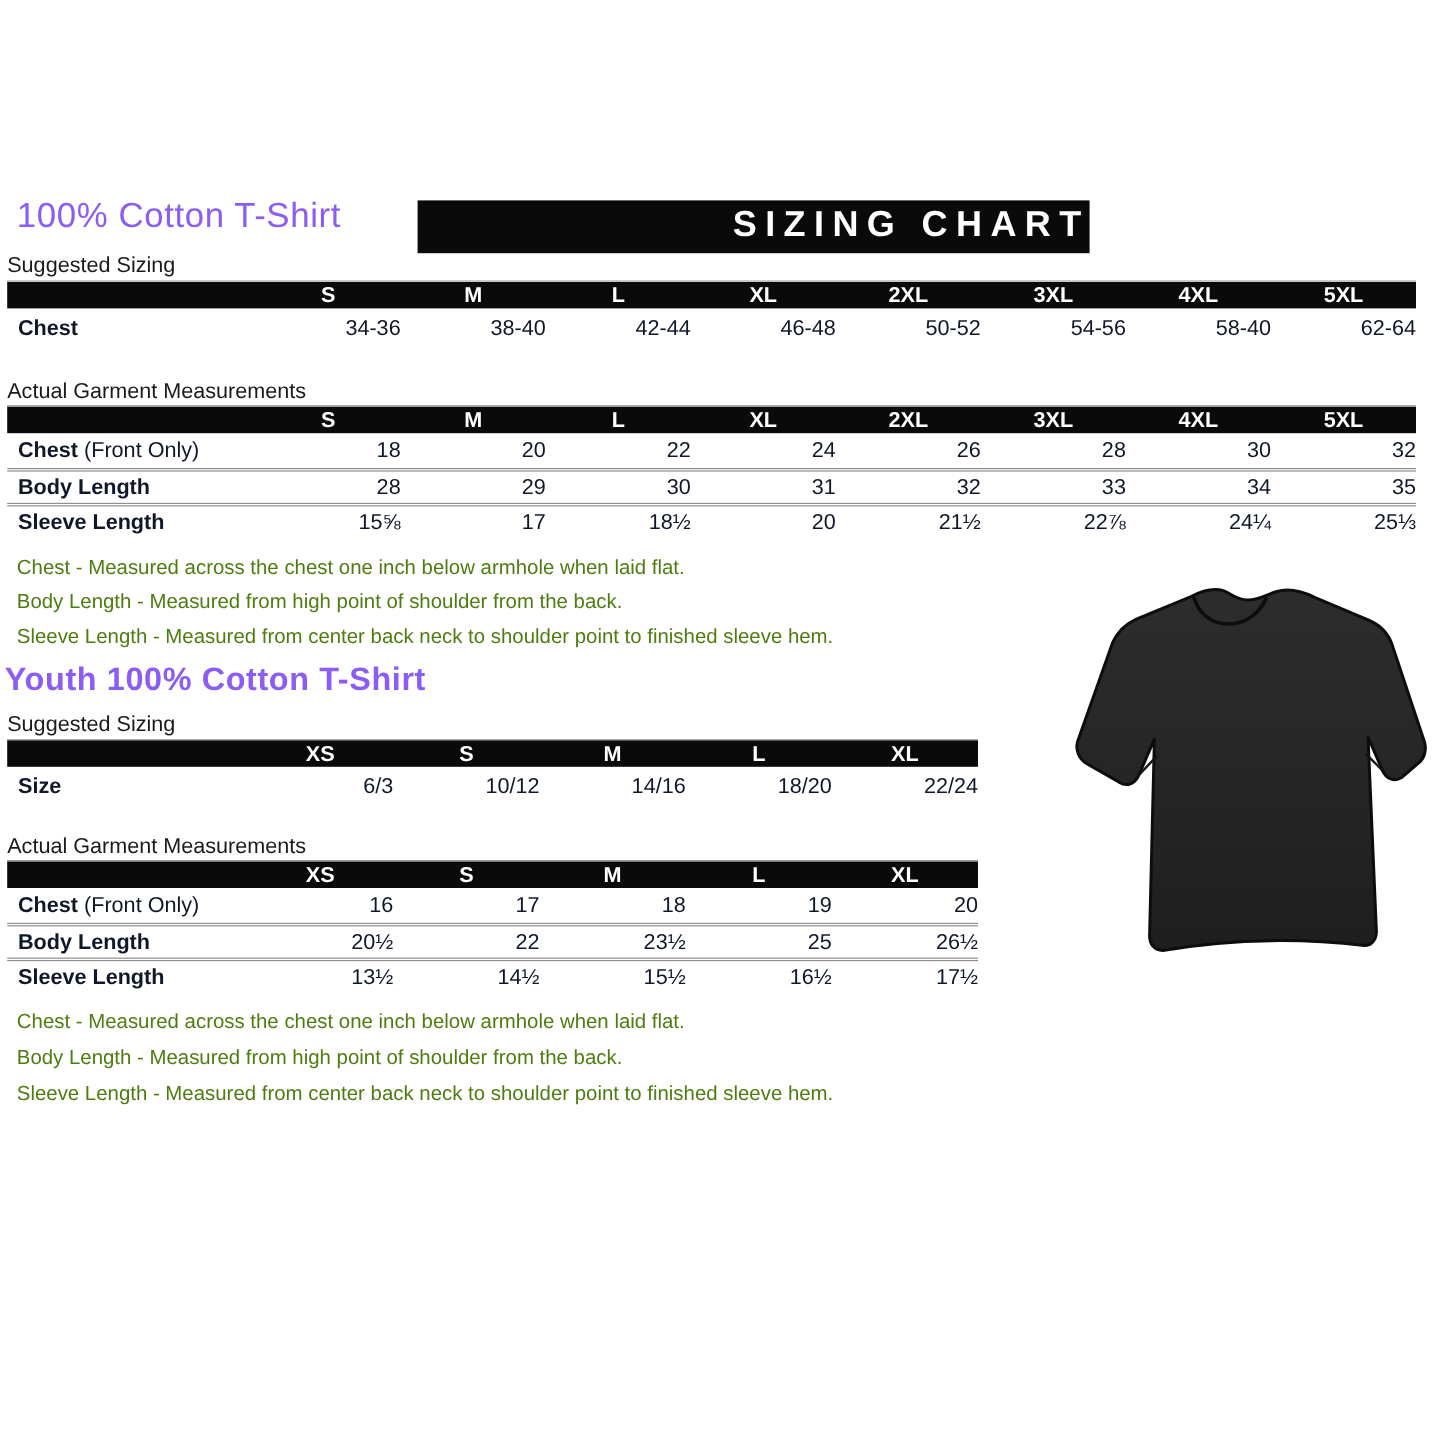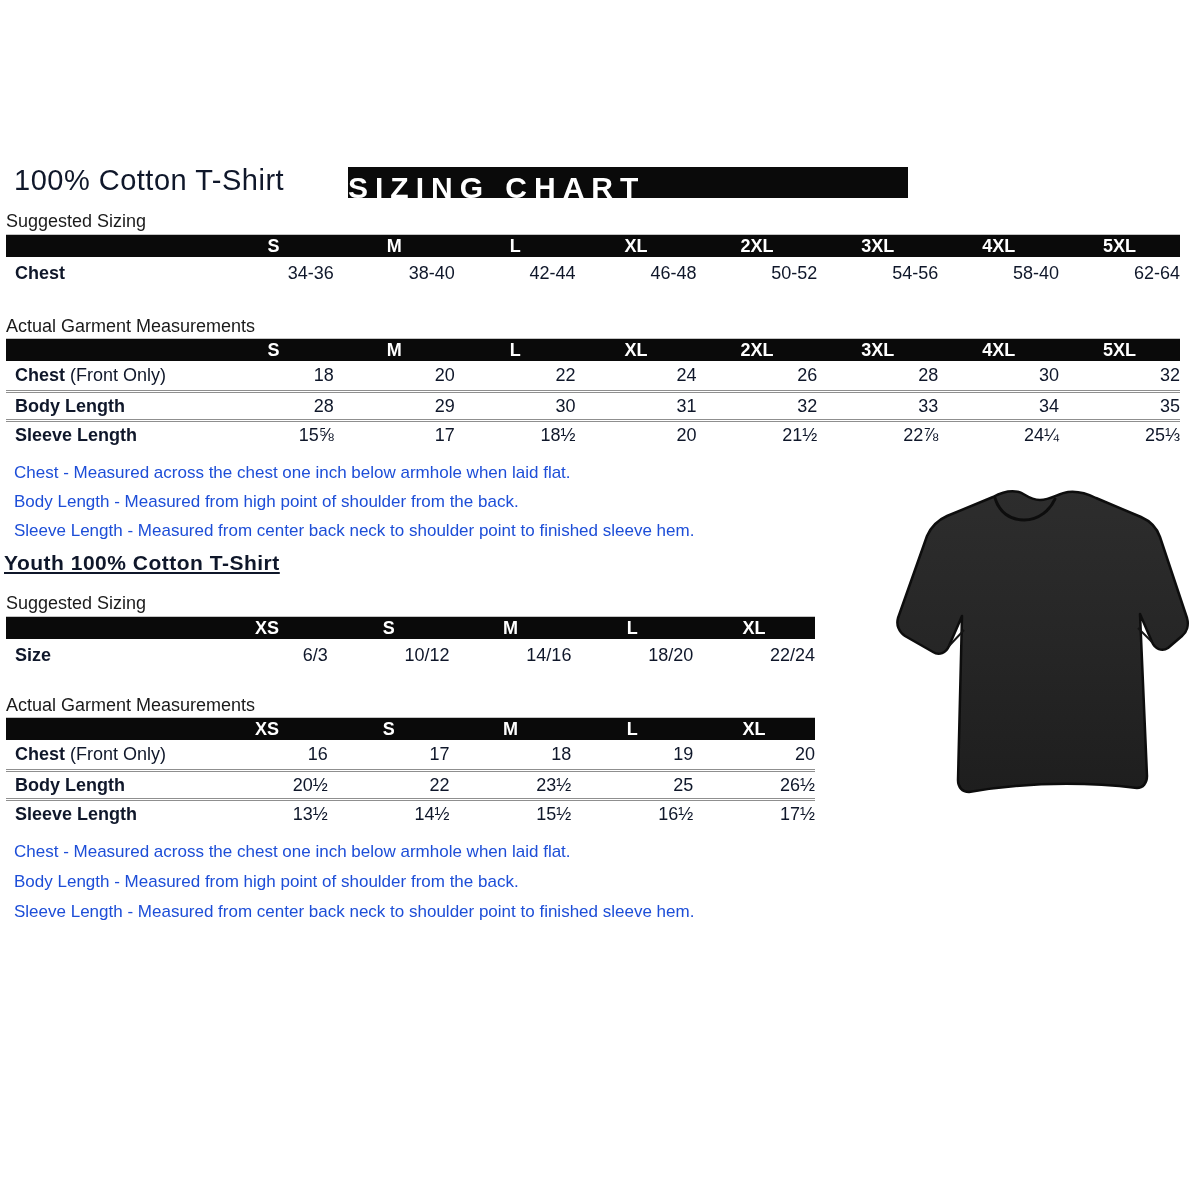--- a/index.html
+++ b/index.html
@@ -2,41 +2,41 @@
 <html><head>
 <meta charset="utf-8">
 <style>
   * { margin:0; padding:0; box-sizing:border-box; }
   html,body { background:#ffffff; }
   .sheet {
     position:relative; width:1200px; height:1200px; background:#ffffff;
     color:#111111; font-family:"Liberation Sans","DejaVu Sans",sans-serif;
     overflow:hidden;
   }
-  .section-title { position:absolute; font-size:29px; font-weight:400; color:#0f172a; letter-spacing:0.5px; }
-  .section-title.bold { font-weight:700; font-size:21px;text-decoration:underline; }
+  .section-title { position:absolute; font-size:29px; font-weight:400; color:#8b5cf6; letter-spacing:0.5px; }
+  .section-title.bold { font-weight:700; font-size:27px; }
   .banner {
-    position:absolute; left:348px; top:167px; width:560px; height:31px;
-    background:#0a0a0a; color:#ffffff; text-align:left; line-height:42px;
+    position:absolute; left:348px; top:167px; width:560px; height:44px;
+    background:#0a0a0a; color:#ffffff; text-align:right; line-height:42px;
     font-size:30px; font-weight:700; letter-spacing:7px;
   }
   .table-label { position:absolute; font-size:18px; font-weight:400; color:#1a1a1a; }
   .table { position:absolute; }
   .trow { display:grid; align-items:center; }
   .adult .trow { grid-template-columns:207px repeat(8,1fr); }
   .youth .trow { grid-template-columns:200px repeat(5,1fr); }
   .thead { background:#0a0a0a; color:#ffffff; height:23px; border-top:1px solid #c4c4c4; }
   .th { text-align:center; font-weight:700; font-size:18px; line-height:23px; }
   .tdata { height:29px; font-size:18px; color:#0f172a; }
   .suggested .tdata { height:33px; }
   .tdata + .tdata { border-top:3px double #8f8f8f; }
   .td.rowlabel { padding-left:9px; font-weight:400; white-space:nowrap; }
   .td.rowlabel b { font-weight:700; }
   .td.val { text-align:right; }
-  .notes { position:absolute; font-size:17px; color:#1d4ed8; }
+  .notes { position:absolute; font-size:17px; color:#4d7c0f; }
   .notes .note-line { height:29px; line-height:22px; }
   .tshirt { position:absolute; left:892px; top:480px; width:302px; height:330px; }
 </style>
 </head>
 <body>
 
 <div class="sheet">
 
   <div class="section-title" style="left:14px; top:164px;">100% Cotton T-Shirt</div>
 

